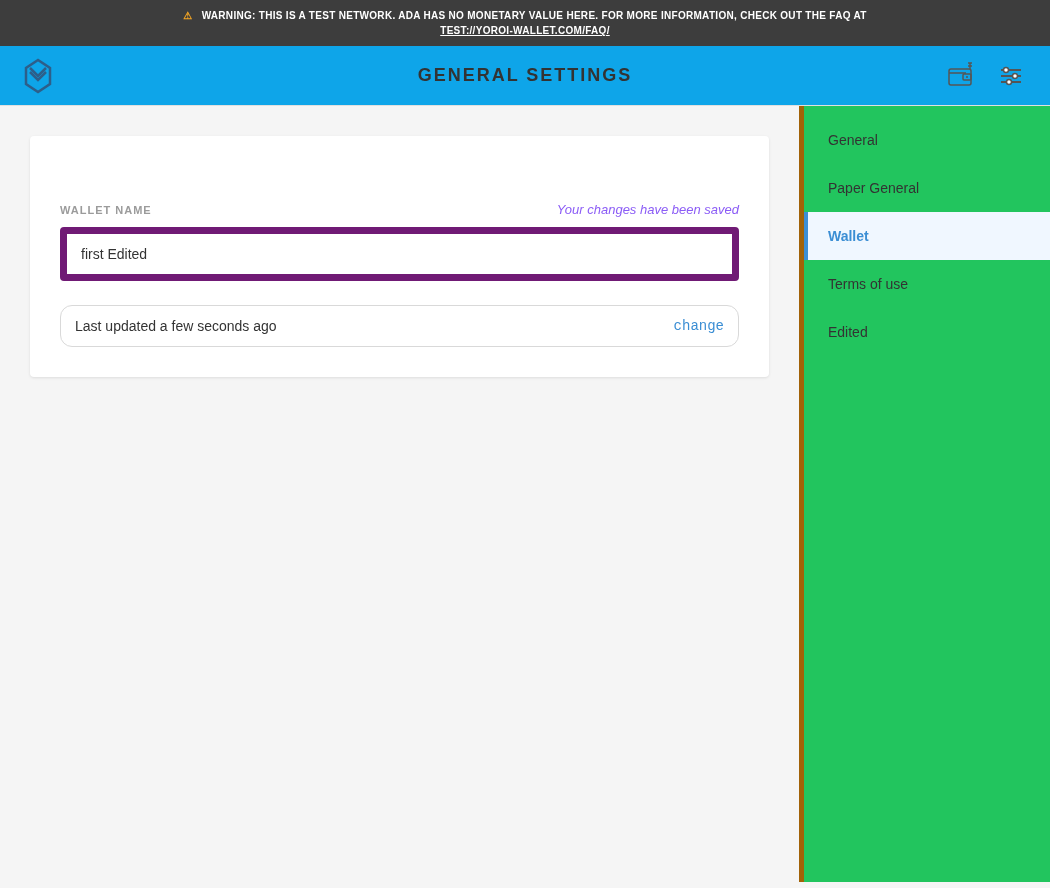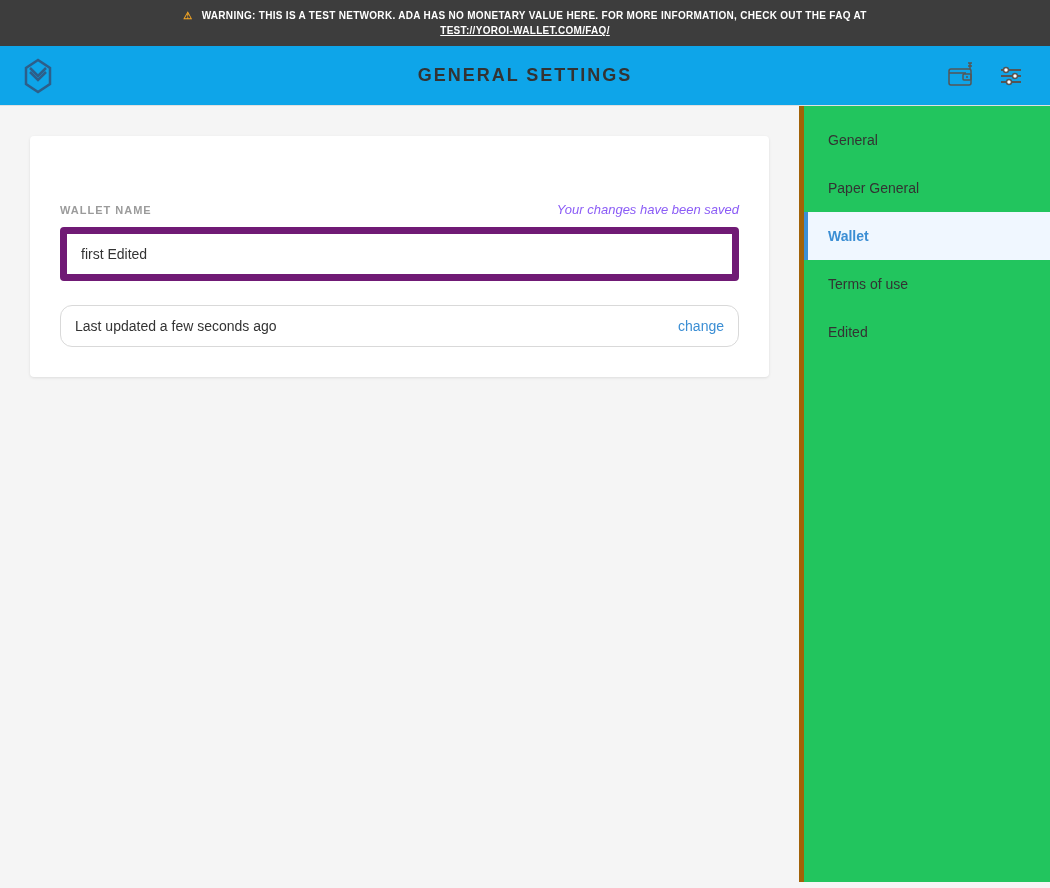--- a/index.html
+++ b/index.html
@@ -152,21 +152,21 @@
       justify-content: space-between;
       align-items: center;
     }
 
     .change-link {
       color: #3b8ed4;
       font-size: 14px;
       cursor: pointer;
       background: none;
       border: none;
-      font-family: Liberation Sans, sans-serif;
+      font-family: Liberation Mono, monospace;
     }
 
     
     .sidebar {
       width: 251px;
       background: #22c55e;
       border-left: 5px solid #a16207;
       padding-top: 10px;
     }
 

